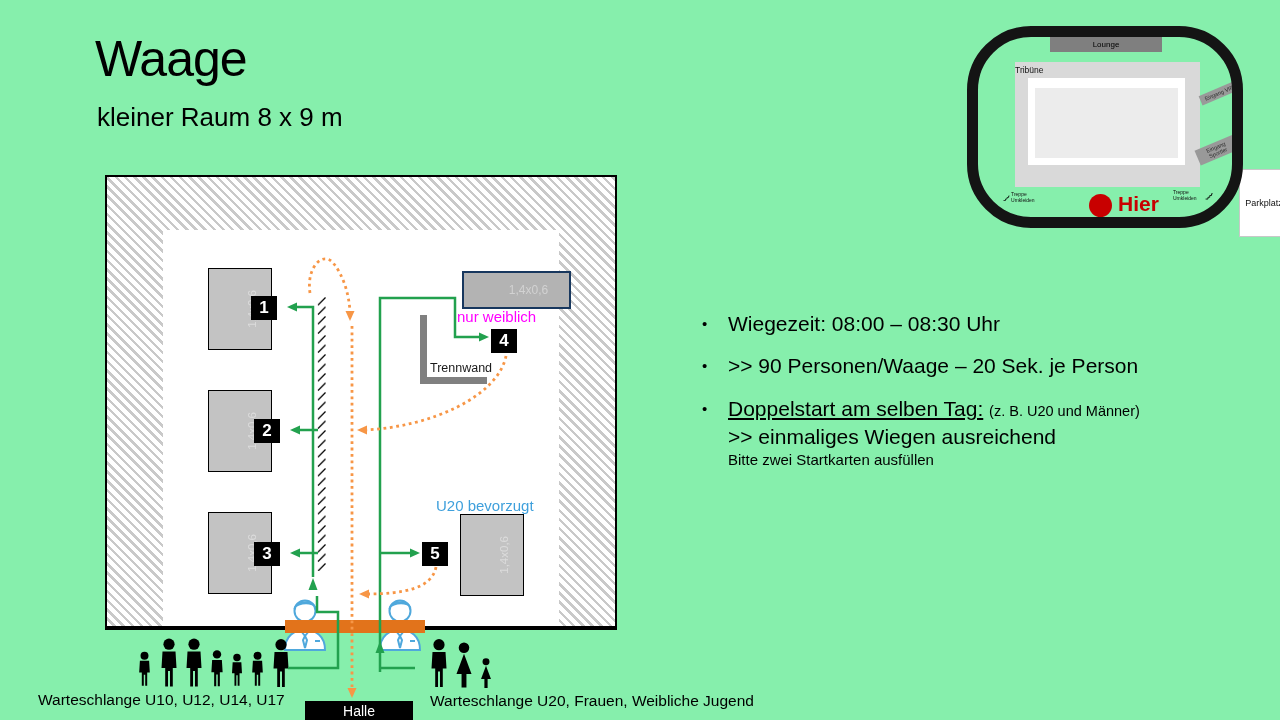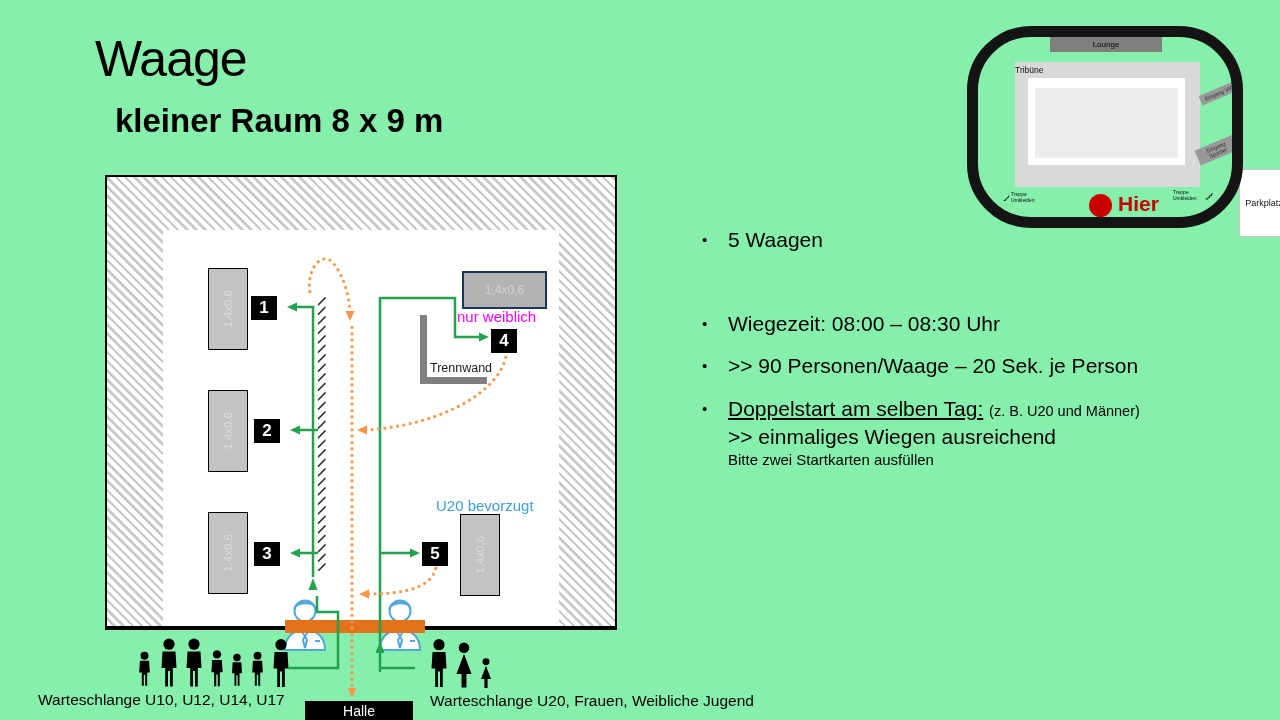--- a/index.html
+++ b/index.html
@@ -2,36 +2,36 @@
 <html><head>
 <meta charset="utf-8">
 <style>
   html,body{margin:0;padding:0;background:#666;}
   .slide{position:relative;width:1280px;height:720px;background:#86efac;overflow:hidden;
          font-family:"Liberation Sans","DejaVu Sans",sans-serif;color:#000;}
   .abs{position:absolute;}
 
   
   .title{left:95px;top:30px;font-size:50px;letter-spacing:-1px;}
-  .subtitle{left:115px;top:102px;font-size:33px;font-weight:bold;}
+  .subtitle{left:97px;top:102px;font-size:26px;}
 
   
   .bullet{left:702px;width:565px;font-size:21px;line-height:26px;}
   .bullet .row{display:flex;}
   .bullet .row::before{content:"•";font-size:15px;line-height:26px;width:26px;flex:0 0 26px;}
   .bullet .cont{padding-left:26px;}
   .u{text-decoration:underline;}
   .note{font-size:14.5px;}
   .small{font-size:15px;line-height:20px;}
 
   
   .plan{left:105px;top:175px;width:508px;height:449px;border:2px solid #000;border-bottom:4px solid #000;
         background:repeating-linear-gradient(45deg,#fff 0 4px,#c9c9c9 4px 6.5px);}
   .room{left:56px;top:53px;right:56px;bottom:0;background:#fff;}
-  .scaleRect{width:38px;height:80px;background:#c3c3c3;border:1.6px solid #000;display:flex;align-items:center;justify-content:center;}
+  .scaleRect{width:38px;height:80px;background:#c3c3c3;border:1.6px solid #000;display:flex;align-items:center;justify-content:center;padding-left:24px;}
   .scaleRect span{writing-mode:vertical-rl;transform:rotate(180deg);font-size:11.5px;color:#dcdcdc;}
   .scaleRect.horiz{width:81px;height:34px;background:#b3b3b3;border:2.5px solid #17375E;}
   .scaleRect.horiz span{writing-mode:horizontal-tb;transform:none;color:#d2d2d2;font-size:12px;}
   .numBox{width:26px;height:24px;background:#000;color:#fff;font-size:17px;font-weight:600;
           display:flex;align-items:center;justify-content:center;}
   .magenta{font-size:15px;color:#FF00FF;}
   .bluelbl{font-size:15px;color:#3FA0DC;}
   .twbar{background:#808080;}
   .twlabel{font-size:12.5px;color:#1a1a1a;}
 
@@ -61,25 +61,20 @@
              font-size:9px;color:#111;display:flex;align-items:center;justify-content:center;z-index:2;}
 </style>
 </head>
 <body>
 
 <div class="slide">
 
   <div class="abs title">Waage</div>
   <div class="abs subtitle">kleiner Raum 8 x 9 m</div>
 
-  <div class="abs bullet" style="top:227px">
-    <div class="row">
-        <span>5 Waagen</span>
-      </div>
-  </div>
   <div class="abs bullet" style="top:311px">
     <div class="row">
         <span>Wiegezeit: 08:00 – 08:30 Uhr</span>
       </div>
   </div>
   <div class="abs bullet" style="top:353px">
     <div class="row">
         <span>&gt;&gt; 90 Personen/Waage – 20 Sek. je Person</span>
       </div>
   </div>

